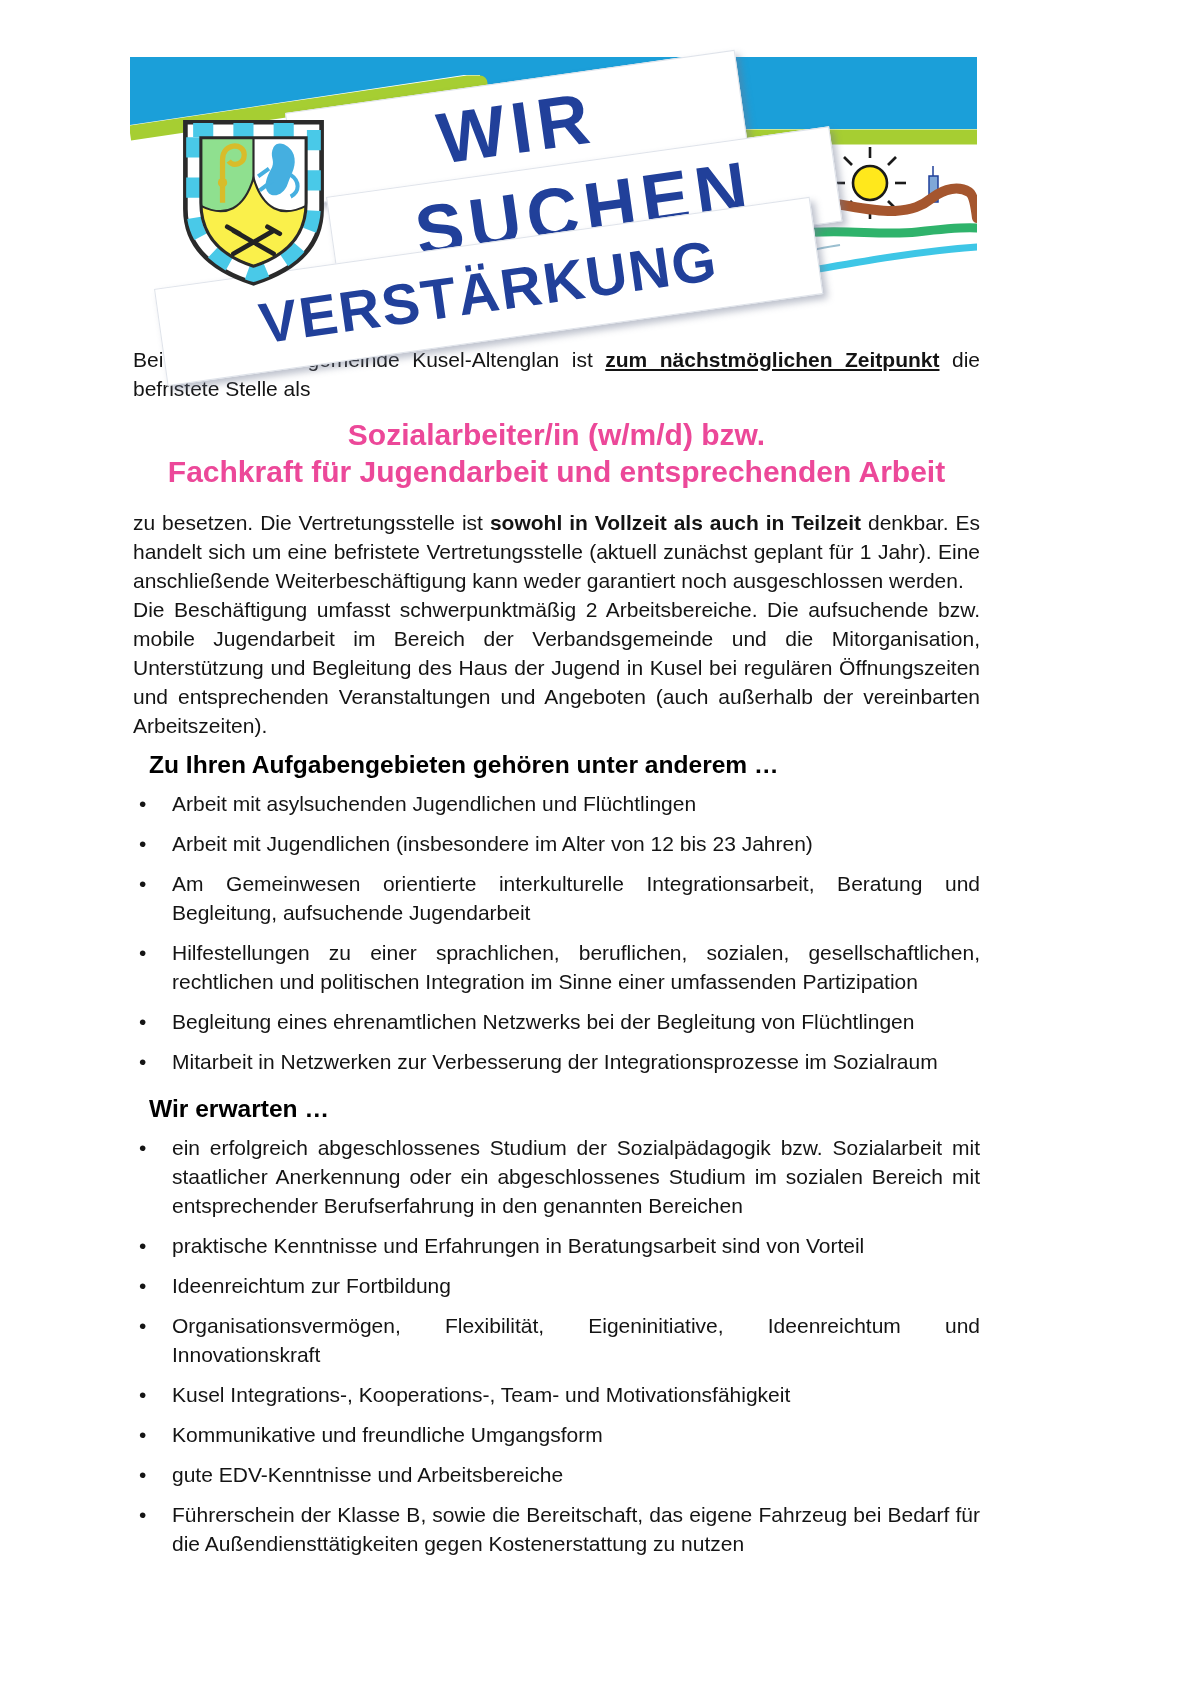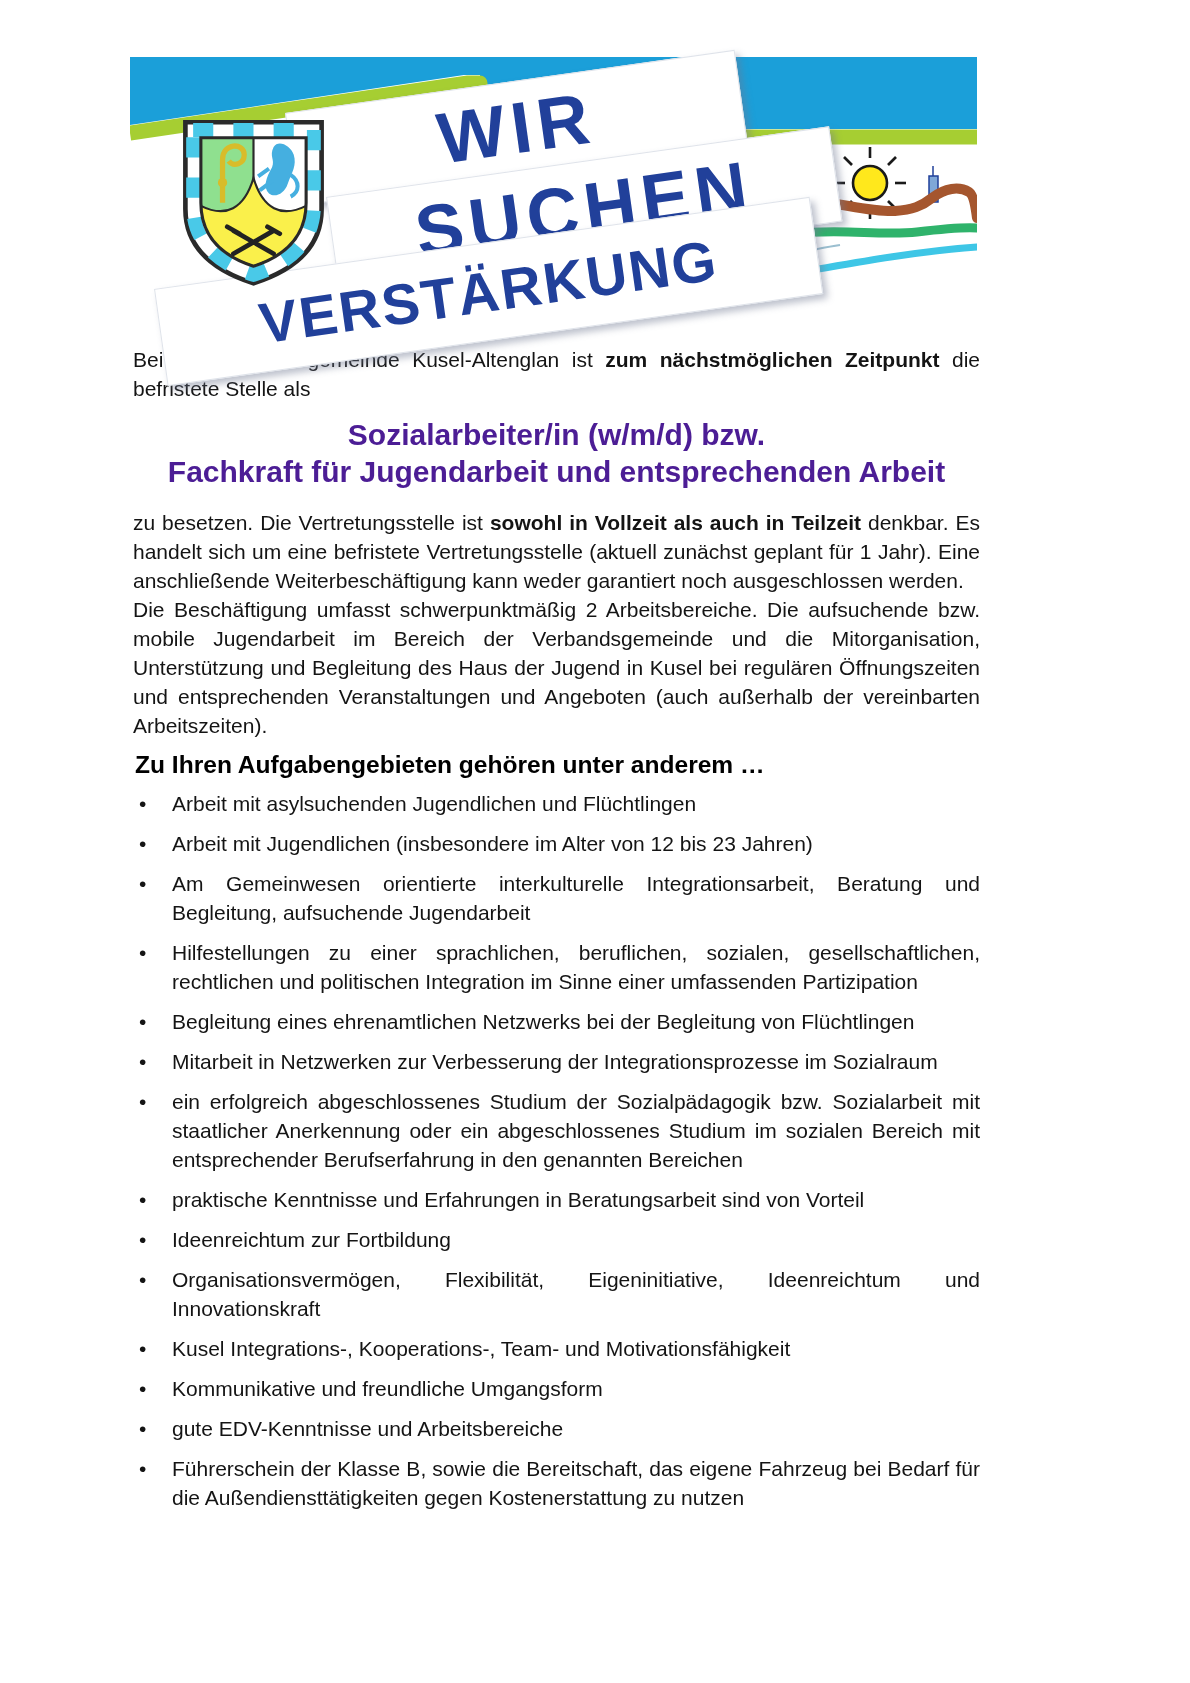--- a/index.html
+++ b/index.html
@@ -20,24 +20,24 @@
     color:#21409a;font-weight:bold;white-space:nowrap;
   }
   .card-wir        {left:155px;top:56px; width:452px;height:92px; transform:rotate(-8deg);z-index:1;font-size:72px;letter-spacing:6px;}
   .card-suchen     {left:196px;top:140px;width:506px;height:94px; transform:rotate(-8deg);z-index:2;font-size:72px;letter-spacing:6px;}
   .card-verstaerkung{left:24px;top:232px;width:660px;height:96px; transform:rotate(-8deg);z-index:3;font-size:57px;letter-spacing:2px;}
   .coa{position:absolute;left:46px;top:56px;z-index:4;}
   .landscape{position:absolute;left:477px;top:83px;z-index:1;}
   
   .content{position:absolute;left:133px;top:345px;width:847px;font-size:21px;line-height:29px;}
   .content p{margin:0;text-align:justify;}
-  .u{margin-top:36px;}
-  .doc-title{margin:13px 0 18px 0;text-align:center;font-weight:bold;font-size:30px;line-height:37px;color:#4c1d95;}
+  .u{text-decoration:underline;margin-top:36px;}
+  .doc-title{margin:13px 0 18px 0;text-align:center;font-weight:bold;font-size:30px;line-height:37px;color:#ec4899;}
   .doc-title div{white-space:nowrap;}
-  .sec-heading{margin:10px 0 10px 2px;font-weight:bold;color:#000;text-align:left;}
+  .sec-heading{margin:10px 0 10px 16px;font-weight:bold;color:#000;text-align:left;}
   .sec-heading.first{margin-top:10px;}
   .blist{margin:0;padding:0;list-style:none;}
   .blist li{display:flex;margin:0 0 11px 0;}
   .blist .bullet{flex:none;width:39px;padding-left:6px;box-sizing:border-box;}
   .blist .li-text{flex:1;text-align:justify;}
   .desc-p2{margin-top:0;}
   .expect-block{margin-top:18px;}
 </style>
 </head>
 <body>
@@ -148,20 +148,21 @@
     <li>
         <span class="bullet">•</span>
         <span class="li-text">Begleitung eines ehrenamtlichen Netzwerks bei der Begleitung von Flüchtlingen</span>
       </li>
     <li>
         <span class="bullet">•</span>
         <span class="li-text">Mitarbeit in Netzwerken zur Verbesserung der Integrationsprozesse im Sozialraum</span>
       </li>
   </ul>
 
+  <h3 class="sec-heading expect-block">Wir erwarten …</h3>
 
   <ul class="blist">
     <li>
         <span class="bullet">•</span>
         <span class="li-text">ein erfolgreich abgeschlossenes Studium der Sozialpädagogik bzw. Sozialarbeit mit staatlicher Anerkennung oder ein abgeschlossenes Studium im sozialen Bereich mit ent­sprechender Berufserfahrung in den genannten Bereichen</span>
       </li>
     <li>
         <span class="bullet">•</span>
         <span class="li-text">praktische Kenntnisse und Erfahrungen in Beratungsarbeit sind von Vorteil</span>
       </li>

